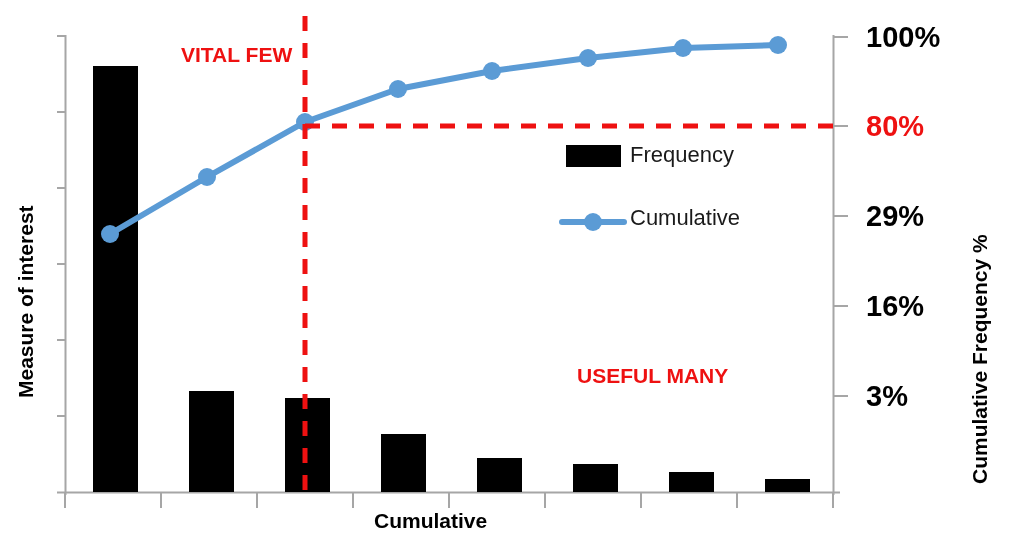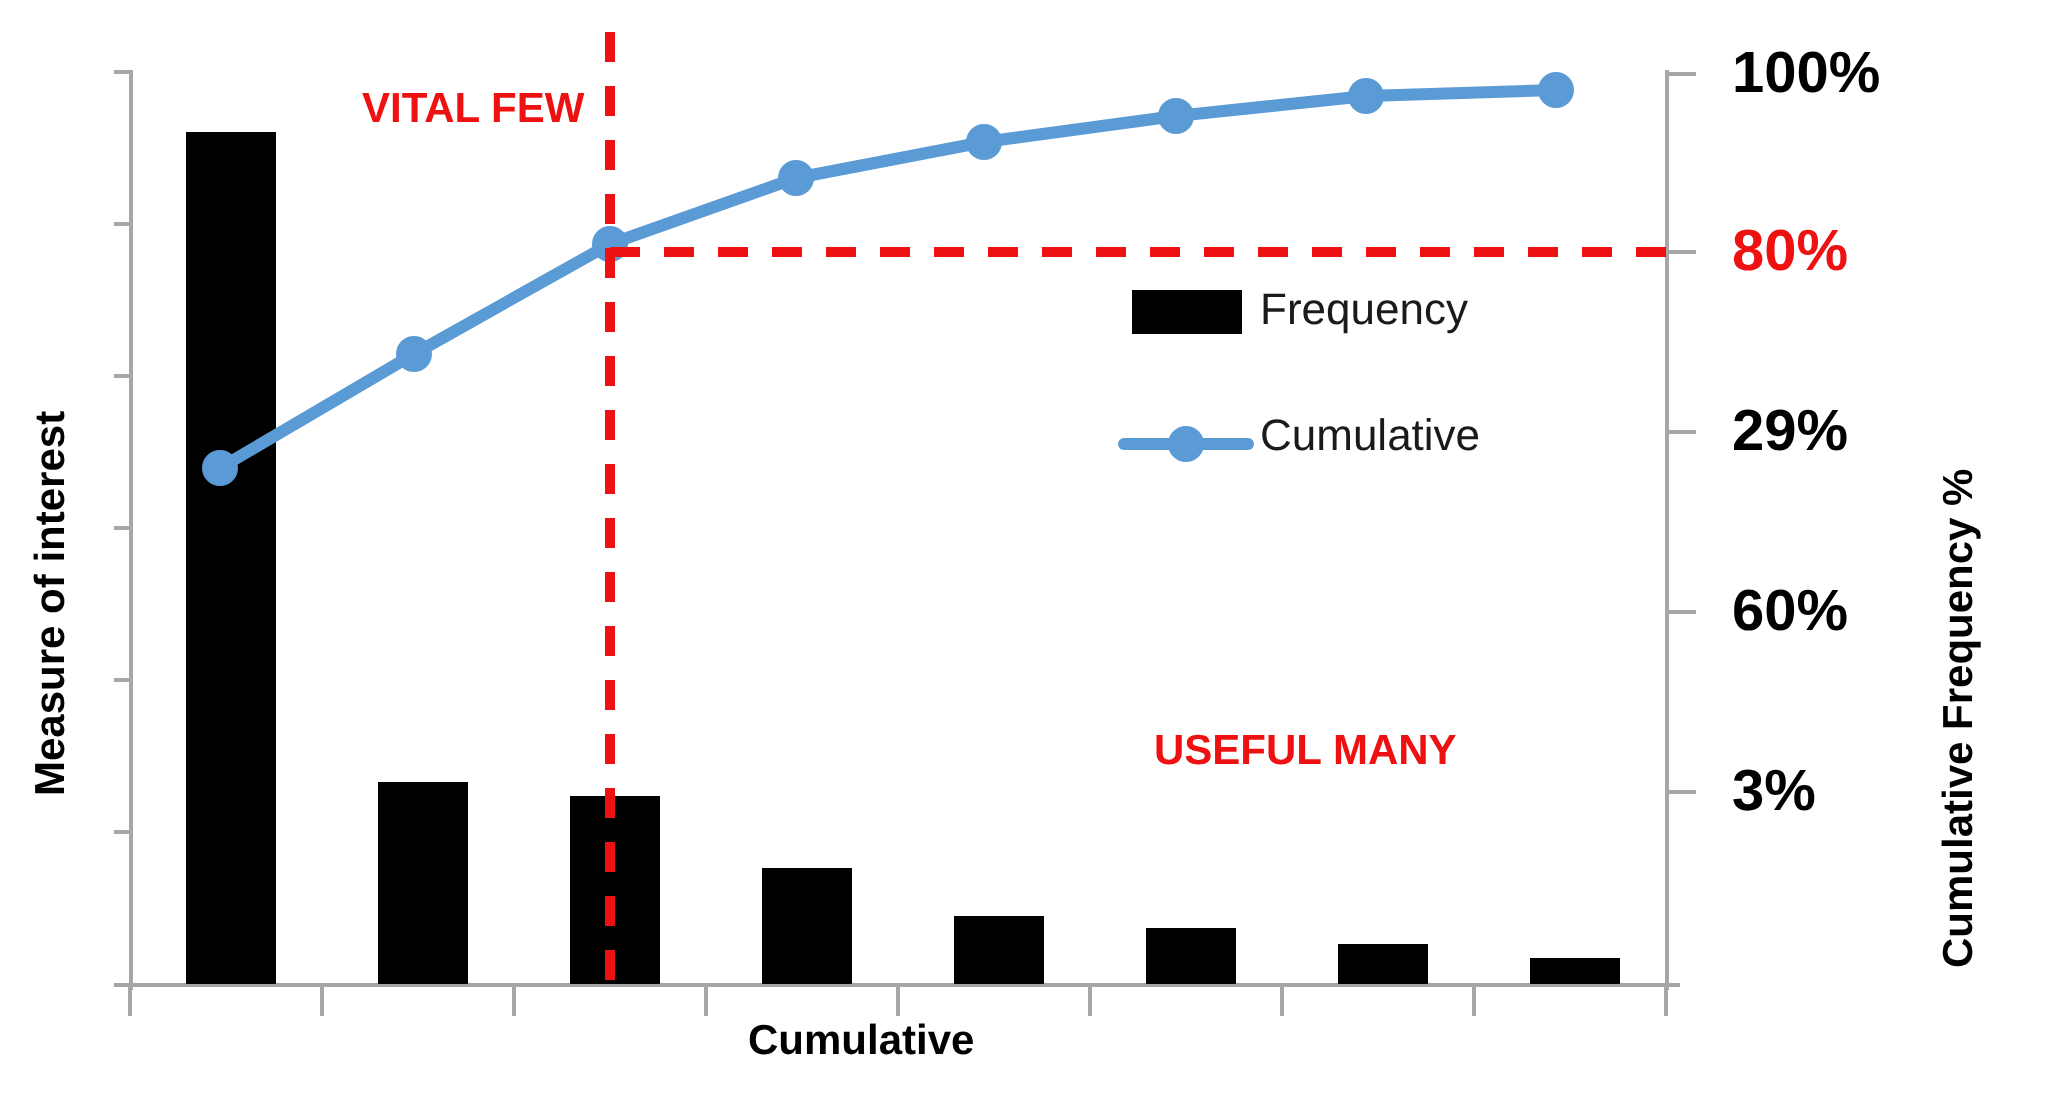--- a/index.html
+++ b/index.html
@@ -148,21 +148,21 @@
 
   <div class="axis-title" id="y-left-title" style="transform: translate(14px, 398px) rotate(-90deg);">Measure of interest</div>
 
   <div class="axis-title" id="y-right-title" style="transform: translate(968px, 484px) rotate(-90deg);">Cumulative Frequency %</div>
 
   <div class="axis-title" id="x-title">Cumulative</div>
 
   <div class="tick-label" style="left:866px; top:21px;">100%</div>
   <div class="tick-label highlight" style="left:866px; top:110px;">80%</div>
   <div class="tick-label" style="left:866px; top:200px;">29%</div>
-  <div class="tick-label" style="left:866px; top:290px;">60%</div>
+  <div class="tick-label" style="left:866px; top:290px;">16%</div>
   <div class="tick-label" style="left:866px; top:380px;">3%</div>
 
   <div class="zone-label" id="zone-vital-few">VITAL FEW</div>
   <div class="zone-label" id="zone-useful-many">USEFUL MANY</div>
 
   <div class="legend-label" id="legend-category-label">Frequency</div>
   <div class="legend-label" id="legend-cumulative-label">
     <div>Cumulative</div>
   </div>
 

